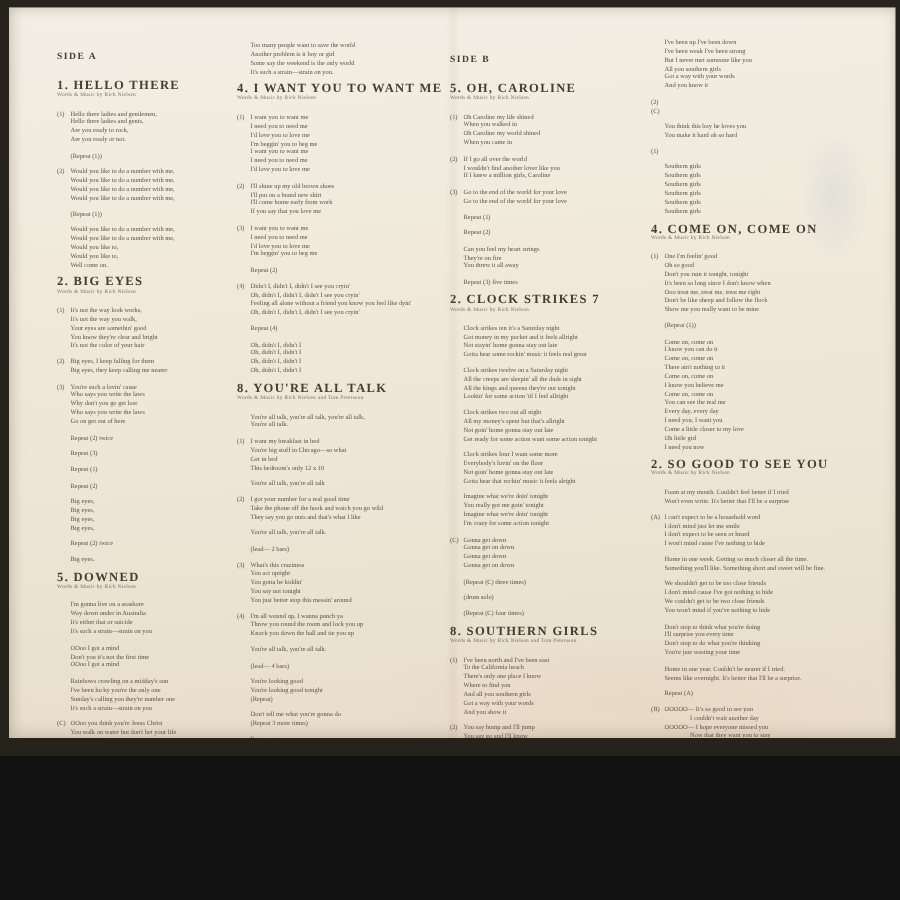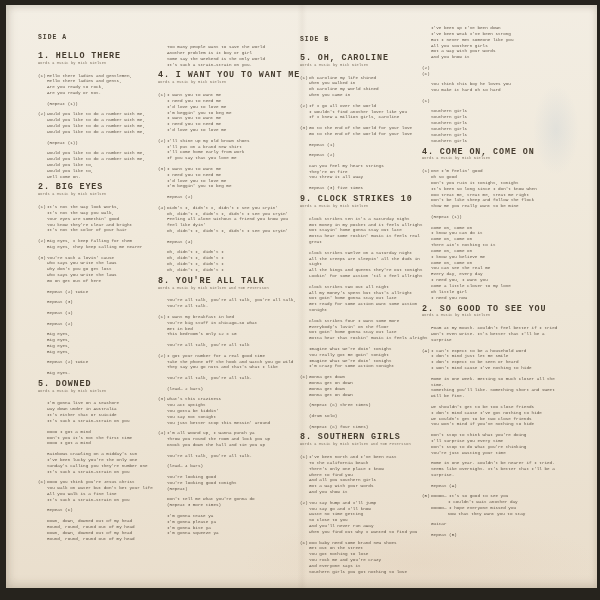--- a/index.html
+++ b/index.html
@@ -1,33 +1,33 @@
 <!DOCTYPE html>
 <html style="--ink: #5d5245; --ink-dark: #463d30;"><head>
 <meta charset="utf-8">
 <style>
   html,body{margin:0;padding:0;background:#111;}
-  .photo{position:relative;width:600px;height:600px;background:#26231d;overflow:hidden;
-         font-family:Liberation Mono, monospace;}
+  .photo{position:relative;width:600px;height:504px;background:#26231d;overflow:hidden;
+         font-family:Liberation Serif, serif;}
   .paper{position:absolute;left:6px;top:5px;right:3px;bottom:12px;
          background:linear-gradient(176deg,#f3eee4 0%,#f0e9db 38%,#ece3d3 72%,#e9ddcb 100%);
          box-shadow:inset 4px 0 8px rgba(70,55,35,.10), inset 0 -5px 9px rgba(70,55,35,.10),
                     inset 0 3px 6px rgba(70,55,35,.07);
          overflow:hidden;}
   .fold{position:absolute;top:0;bottom:0;left:49.2%;width:10px;pointer-events:none;
         background:linear-gradient(90deg,rgba(90,70,50,0) 0%,rgba(90,70,50,.05) 50%,rgba(90,70,50,0) 100%);}
   .stain-blue{position:absolute;right:18px;top:80px;width:46px;height:90px;border-radius:50%;
         background:radial-gradient(closest-side,rgba(165,185,205,.20),rgba(165,185,205,0));}
   .stain-warm{position:absolute;left:40%;bottom:-20px;width:360px;height:90px;border-radius:50%;
         background:radial-gradient(closest-side,rgba(205,165,130,.10),rgba(205,165,130,0));}
   .col{position:absolute;color:var(--ink,#5d5245);font-size:4.3px;line-height:5.85px;}
   .col1{left:32px;top:30px;width:118px;}
-  .col2{left:152px;top:39px;width:142px;}
+  .col2{left:152px;top:22px;width:142px;}
   .col3{left:294px;top:32px;width:132px;}
-  .col4{left:416px;top:20px;width:144px;}
+  .col4{left:428px;top:20px;width:144px;}
   .side-label{font-size:6.4px;letter-spacing:1px;color:var(--ink-dark,#463d30);
         font-weight:bold;margin:0 0 13px 0;}
   .song-title{font-size:8.4px;font-weight:bold;letter-spacing:.9px;color:var(--ink-dark,#463d30);
         margin:6px 0 1px 0;white-space:nowrap;}
   .song-credit{font-size:3.6px;letter-spacing:.2px;color:#7a6e5e;margin:0 0 6px 0;}
   .para{margin:0 0 4.8px 0;}
   .line{position:relative;padding-left:9px;}
   .line .marker{position:absolute;left:0;top:0;}
   .line.bare{padding-left:0;}
   .line.indent2{padding-left:26px;}
@@ -282,21 +282,21 @@
           <div class="line">Repeat (2)</div>
         </div>
         <div class="para">
           <div class="line">Can you feel my heart strings</div>
           <div class="line">They're on fire</div>
           <div class="line">You threw it all away</div>
         </div>
         <div class="para">
           <div class="line">Repeat (3) five times</div>
         </div>
-        <div class="song-title">9. CLOCK STRIKES 10</div>
+        <div class="song-title">2. CLOCK STRIKES 7</div>
         <div class="song-credit">Words &amp; Music by Rick Nielsen</div>
         <div class="para">
           <div class="line">Clock strikes ten it's a Saturday night</div>
           <div class="line">Got money in my pocket and it feels allright</div>
           <div class="line">Not stayin' home gonna stay out late</div>
           <div class="line">Gotta hear some rockin' music it feels real great</div>
         </div>
         <div class="para">
           <div class="line">Clock strikes twelve on a Saturday night</div>
           <div class="line">All the creeps are sleepin' all the duds in sight</div>

